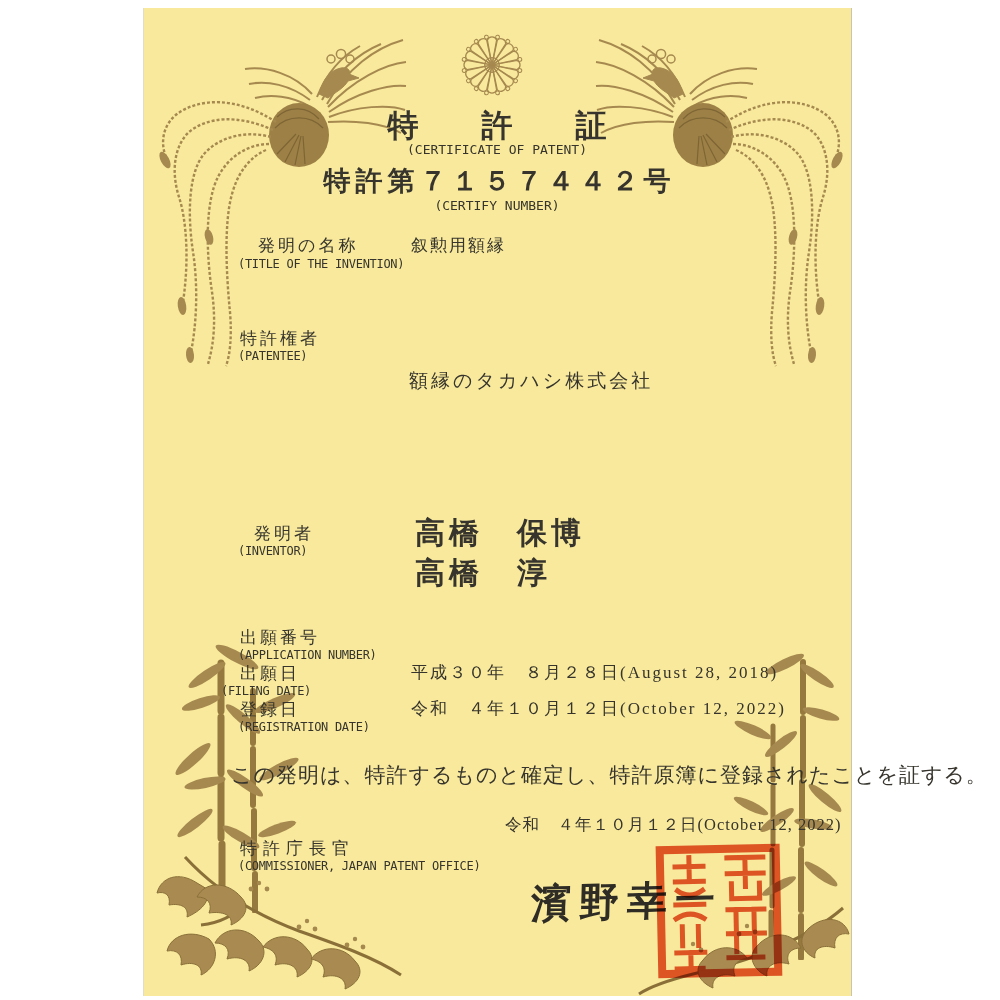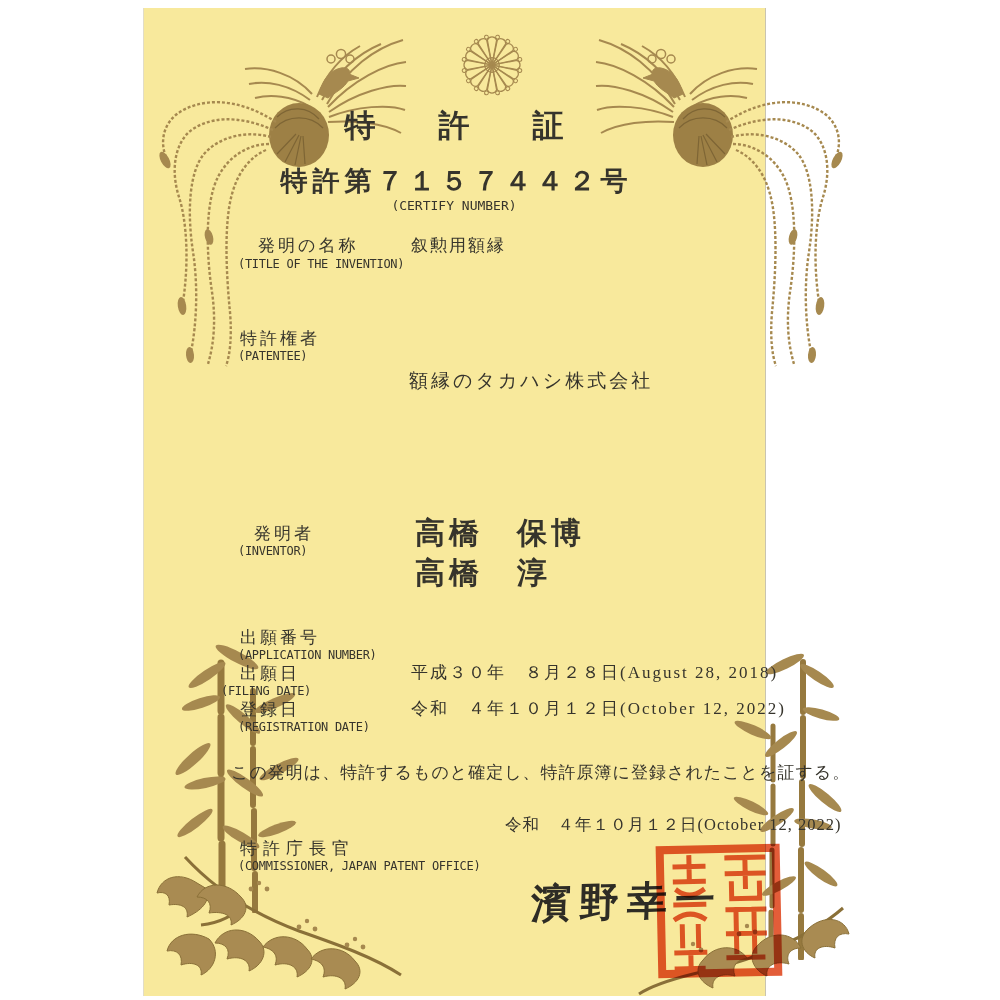--- a/index.html
+++ b/index.html
@@ -1,38 +1,38 @@
 <!DOCTYPE html>
 <html><head>
 <meta charset="utf-8">
 <style>
   * { margin:0; padding:0; box-sizing:border-box; }
   html,body { width:1000px; height:1000px; background:#ffffff; overflow:hidden; }
   #stage { position:relative; width:1000px; height:1000px; background:#ffffff;
            font-family:"Liberation Serif", serif; color:#36342c; }
-  #paper { position:absolute; left:143px; top:8px; width:623px; height:988px;
+  #paper { position:absolute; left:143px; top:8px; width:709px; height:988px;
            background:#f8e99c;
            border-right:1px solid #c9c4b0; box-shadow:1px 0 0 #e2ddc8 inset; }
   .abs { position:absolute; white-space:nowrap; }
   .jp   { font-family:"Liberation Serif", serif; color:#36342c; }
   .en   { font-family:"DejaVu Sans Mono", monospace; color:#36342c; }
   .center { left:0; right:0; text-align:center; }
 
   .doc-title { font-size:31px; letter-spacing:16px; font-weight:bold; }
   .doc-title-en { font-size:13px; letter-spacing:0px; }
   .patent-no { font-size:27px; letter-spacing:5px; font-weight:bold; }
   .patent-no-en { font-size:13px; }
 
   .label-jp { font-size:17px; letter-spacing:3px; }
   .label-en { font-size:12px; letter-spacing:-0.3px; }
   .value    { font-size:17px; letter-spacing:2px; }
   .value-lg { font-size:19px; letter-spacing:3px; }
   .inventor { font-size:30px; font-weight:bold; letter-spacing:4px; }
 
-  .cert-jp { font-size:17px; letter-spacing:1px; }
+  .cert-jp { font-size:21px; letter-spacing:1px; }
   .cert-en { font-size:10.5px; letter-spacing:-0.4px; }
   .date-line { font-size:16.5px; letter-spacing:1px; }
 
   .signature { font-size:40px; font-weight:bold; letter-spacing:8px;
                color:#2e2c25; transform:rotate(-1.5deg) skewX(-3deg); }
 
   .seal-wrap { transform:rotate(-1.2deg); mix-blend-mode:multiply; }
 
   svg .gold-line { stroke:#a6894f; fill:none; }
   svg .gold-fill { fill:#a6894f; }
@@ -233,20 +233,21 @@
       <g class="gold-fill">
         <circle cx="98" cy="30" r="2.4"></circle>
           <circle cx="106" cy="24" r="2.2"></circle>
           <circle cx="114" cy="32" r="2.4"></circle>
         <circle cx="152" cy="48" r="2.4"></circle>
           <circle cx="160" cy="42" r="2.2"></circle>
       </g>
     </svg>
 
     <div class="abs center jp doc-title" style="top:97px; padding-left:16px;">特　許　証</div>
+    <div class="abs center en doc-title-en" style="top:134px;">(CERTIFICATE OF PATENT)</div>
 
     <div class="abs center jp patent-no" style="top:155px; padding-left:5px;">特許第７１５７４４２号</div>
     <div class="abs center en patent-no-en" style="top:190px;">(CERTIFY NUMBER)</div>
 
     <div class="abs jp label-jp" style="left:115px; top:226px;">発明の名称</div>
     <div class="abs en label-en" style="left:95px; top:249px;">(TITLE OF THE INVENTION)</div>
     <div class="abs jp value" style="left:268px; top:226px;">叙勲用額縁</div>
 
     <div class="abs jp label-jp" style="left:97px; top:319px;">特許権者</div>
     <div class="abs en label-en" style="left:95px; top:341px;">(PATENTEE)</div>

